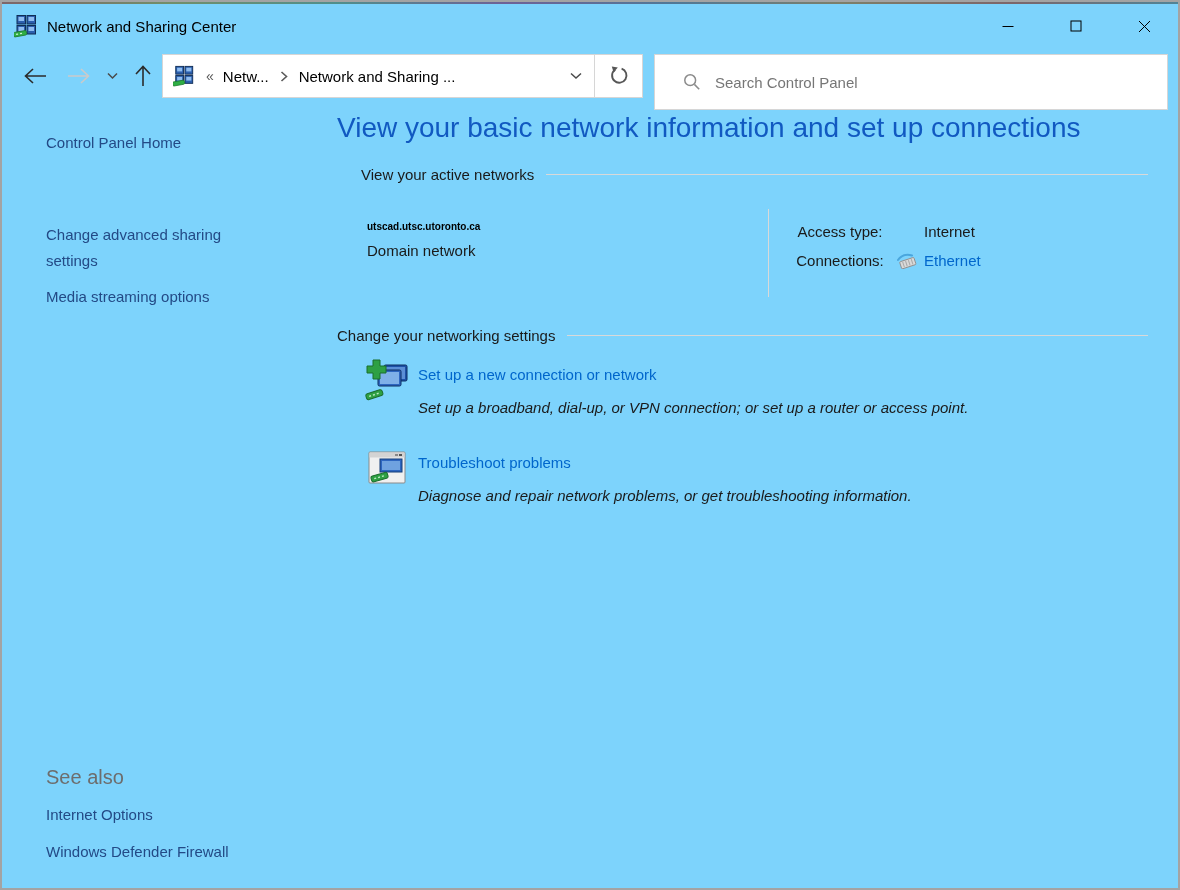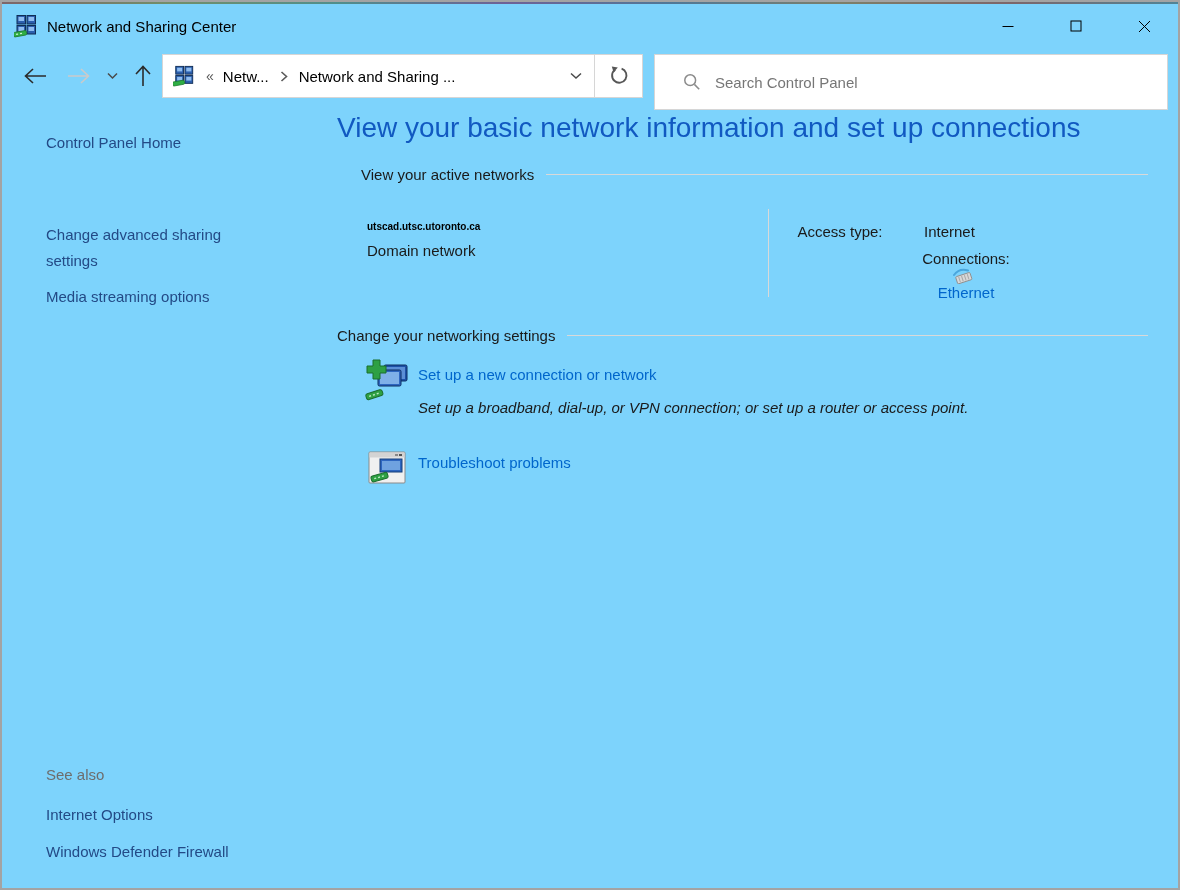--- a/index.html
+++ b/index.html
@@ -37,35 +37,35 @@
     border:1px solid #d6d6d6; display:flex; align-items:center; background:#fff;
   }
   .search-box svg { margin-left:28px; flex:0 0 auto; }
   .search-box input {
     flex:1; border:none; outline:none; font-size:15px; margin-left:14px; margin-right:8px;
     font-family:inherit; color:#1a1a1a;
   }
   .search-box input::placeholder { color:#767676; opacity:1; }
   
   .side-link { position:absolute; left:44px; font-size:15px; color:#234a86; cursor:pointer; line-height:26px; }
-  .see-also-header { position:absolute; left:44px; font-size:15px; color:#6d6d6d; }
+  .see-also-header { position:absolute; left:44px; font-size:20px; color:#6d6d6d; }
   
   .main { position:absolute; left:335px; top:100px; width:811px; height:790px; }
   .page-heading { position:absolute; top:10px; left:0; font-size:28px; color:#1159c1; font-weight:400; }
   .section-header { position:absolute; left:0; right:0; display:flex; align-items:center; }
   .section-header .label { font-size:15px; color:#1a1a1a; white-space:nowrap; }
   .section-header .rule { flex:1; height:1px; background:#d9d9d9; margin-left:12px; }
   .active-panel { position:absolute; top:107px; left:0; right:0; height:88px; display:flex; }
   .active-left { width:431px; padding:12px 0 0 30px; }
   .net-name { font-size:10px; font-weight:bold; color:#000; }
   .net-type { font-size:15px; color:#1a1a1a; margin-top:10px; }
   .panel-divider { width:1px; background:#d9d9d9; }
   .active-right { flex:1; padding:12px 0 0 15px;text-align:center; }
   .info-row { display:flex; align-items:center; font-size:15px; height:20px; }
-  .info-row + .info-row { margin-top:9px;flex-direction:column; }
+  .info-row + .info-row { margin-top:9px; }
   .info-label { width:112px; color:#1a1a1a; }
   .info-icon-slot { width:28px; display:flex; align-items:center; }
   .info-value { color:#1a1a1a; }
   a.link, .link { color:#0066cc; cursor:pointer; text-decoration:none; font-size:15px; }
   .task-item { position:absolute; left:0; right:0; }
   .task-icon { position:absolute; left:28px; top:0; width:44px; height:44px; }
   .task-title { position:absolute; left:81px; top:8px; }
   .task-desc { position:absolute; left:81px; top:41px; font-size:15px; color:#1a1a1a; white-space:nowrap;font-style:italic; }
 </style>
 </head>
@@ -253,15 +253,16 @@
         <rect x="34" y="8" width="3" height="2" fill="#555"></rect>
         <rect x="30" y="8" width="3" height="2" fill="#888"></rect>
         <rect x="15" y="13" width="22" height="13" fill="#2e66c0" stroke="#123c78"></rect>
         <rect x="17" y="15" width="18" height="9" fill="#6fa2e0"></rect>
         <g transform="rotate(-16 15 31)">
           <rect x="6" y="28" width="17" height="6" rx="2" fill="#2ea043" stroke="#1b6e2d"></rect>
           <line x1="9" y1="31" x2="19" y2="31" stroke="#bdeac5" stroke-width="1.4" stroke-dasharray="2 2"></line>
         </g>
       </svg>
       <span class="link task-title">Troubleshoot problems</span>
+      <span class="task-desc">Diagnose and repair network problems, or get troubleshooting information.</span>
     </div>
   </div>
 </div>
 
 </body></html>

